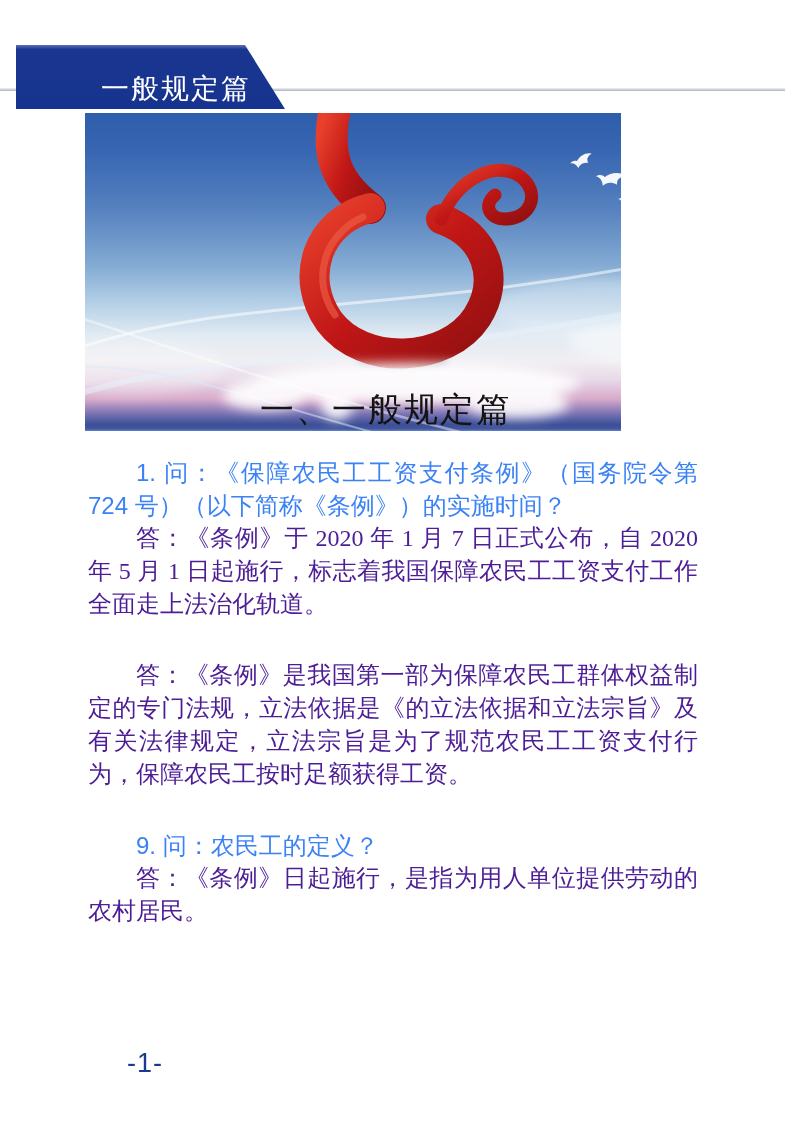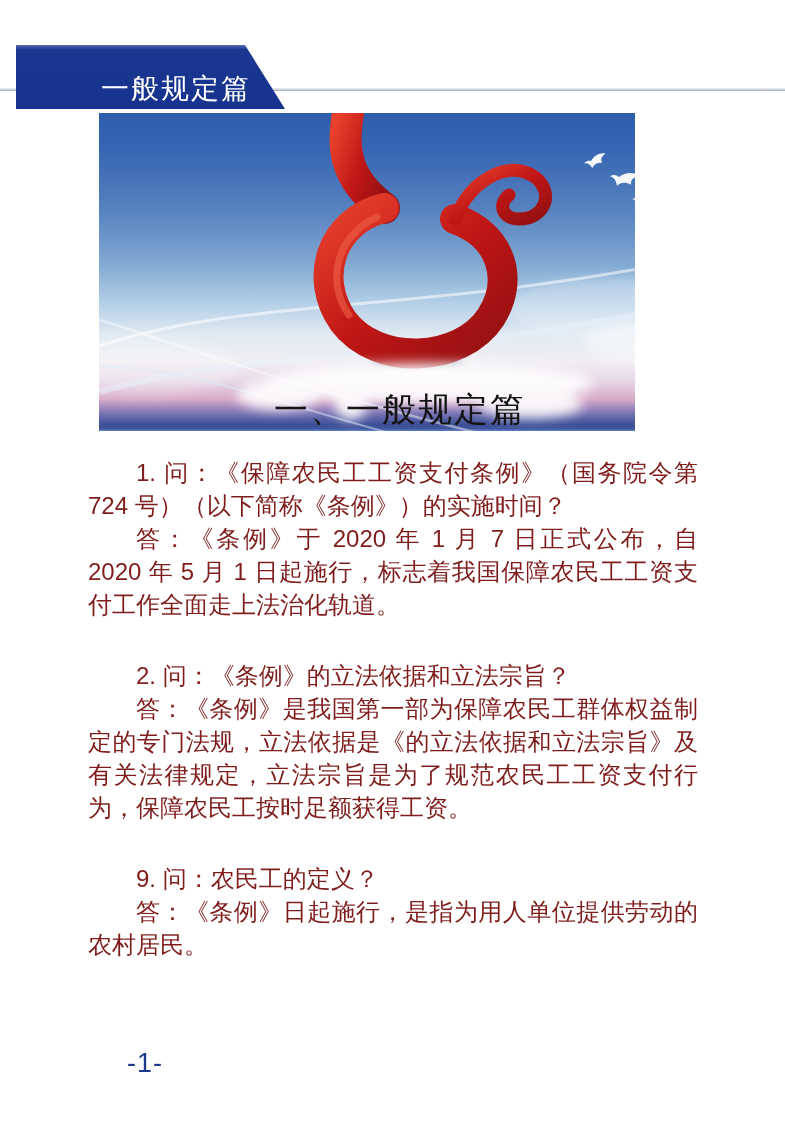--- a/index.html
+++ b/index.html
@@ -18,41 +18,41 @@
     background:linear-gradient(180deg,#5a6fb4 0%,#1a3690 7%,#16338f 100%);
     clip-path:polygon(0 0,229px 0,269px 100%,0 100%);
     overflow:hidden;z-index:2;
   }
   .banner-label{
     position:absolute;left:85px;top:25px;
     font-size:28px;letter-spacing:2px;color:#ffffff;white-space:nowrap;
   }
   
   .hero{
-    position:absolute;left:99px;top:113px;width:536px;height:318px;overflow:hidden;
+    position:absolute;left:85px;top:113px;width:536px;height:318px;overflow:hidden;
     background:linear-gradient(180deg,
       #2e5dab 0%, #3866b2 12%, #5581bf 30%, #83abd3 48%,
       #b5d0e7 60%, #e2ebf3 70%, #f0eef2 78%, #e8d9e8 84%,
       #dcb9d4 88%, #d8aac8 90%, #9a84bc 93%, #5c64a8 96%,
       #3c4f97 98%, #44569d 99.3%, #5d85cc 100%);
   }
   .hero-art{position:absolute;left:0;top:0;width:602px;height:318px;}
   .hero-title{
     position:absolute;left:0;top:274px;width:602px;text-align:center;
     font-size:34px;letter-spacing:2px;color:#141414;white-space:nowrap;
   }
   
   .content{
     position:absolute;left:88px;top:456px;width:610px;
     font-size:24px;line-height:33px;text-align:justify;color:#1a1a1a;
   }
   .qa-group{margin:0 0 38px 0;}
   .qa-group p{margin:0;text-indent:2em;}
-  .question{color:#7f1d1d;}
-  .answer{color:#7f1d1d;}
+  .question{color:#3b82f6;}
+  .answer{color:#4c1d95;font-family:Liberation Serif, serif;}
   
   .page-number{
     position:absolute;left:127px;top:1048px;
     font-size:27px;color:#1b3a8c;letter-spacing:1px;
   }
 </style>
 </head>
 <body>
 
 <div class="page">
@@ -121,21 +121,20 @@
 
     <div class="hero-title">一、一般规定篇</div>
   </div>
 
   <div class="content">
     <div class="qa-group">
       <p class="question">1. 问：《保障农民工工资支付条例》（国务院令第 724 号）（以下简称《条例》）的实施时间？</p>
       <p class="answer">答：《条例》于 2020 年 1 月 7 日正式公布，自 2020 年 5 月 1 日起施行，标志着我国保障农民工工资支付工作全面走上法治化轨道。</p>
     </div>
     <div class="qa-group">
-      <p class="question">2. 问：《条例》的立法依据和立法宗旨？</p>
       <p class="answer">答：《条例》是我国第一部为保障农民工群体权益制定的专门法规，立法依据是《的立法依据和立法宗旨》及有关法律规定，立法宗旨是为了规范农民工工资支付行为，保障农民工按时足额获得工资。</p>
     </div>
     <div class="qa-group">
       <p class="question">9. 问：农民工的定义？</p>
       <p class="answer">答：《条例》日起施行，是指为用人单位提供劳动的农村居民。</p>
     </div>
   </div>
 
   <div class="page-number">-1-</div>
 

